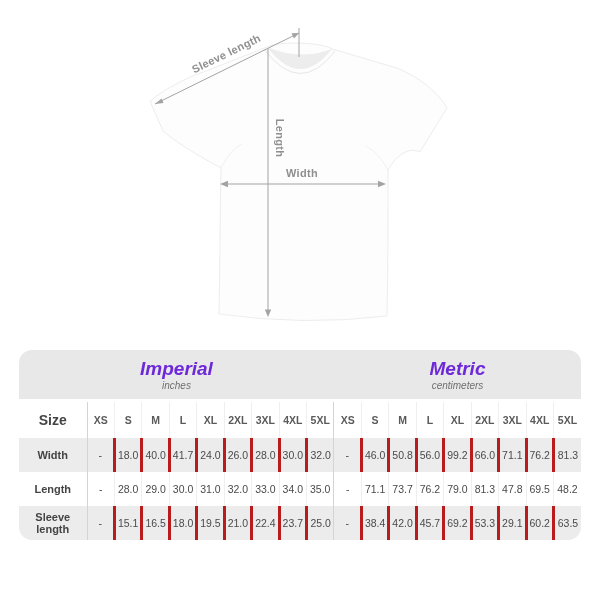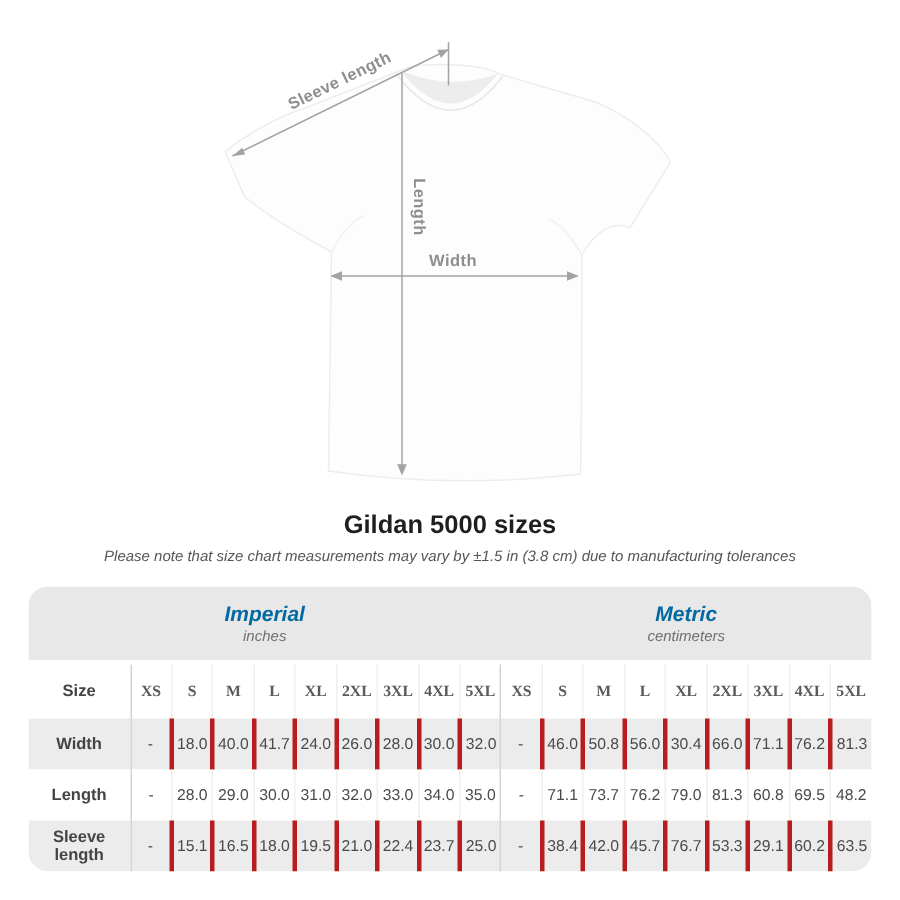--- a/index.html
+++ b/index.html
@@ -26,36 +26,36 @@
   .chart-title{font-size:17px;font-weight:700;color:#1f1f1f;line-height:1.2;}
   .chart-note{font-size:10px;font-style:italic;color:#555;margin-top:6px;}
 
   
   .table-wrap{width:562px;margin:14px auto 0 auto;border-radius:13px;overflow:hidden;background:#fff;}
   table.size-table{border-collapse:collapse;table-layout:fixed;width:562px;font-size:10.5px;color:#4a4a4a;}
   table.size-table td,table.size-table th{text-align:center;vertical-align:middle;padding:0;}
   col.label-col{width:68px;}
 
   tr.band th{background:#e8e8e8;height:49px;border-bottom:3px solid #fff;font-weight:400;}
-  .unit-name{font-size:14px;font-weight:700;font-style:italic;color:#0369a1;line-height:1.25;}
+  .unit-name{font-size:19px;font-weight:700;font-style:italic;color:#6d28d9;line-height:1.25;}
   .unit-sub{font-size:10px;font-style:italic;color:#6f6f6f;line-height:1.2;text-align:center;}
 
   tr.sizes-row{height:37px;background:#ffffff;}
   tr.sizes-row td{font-weight:700;color:#5a5a5a;font-size:10.5px;}
-  tr.sizes-row th{font-weight:700;color:#444;font-size:11px;}
+  tr.sizes-row th{font-weight:700;color:#444;font-size:14px;}
 
   tr.measure-row{height:34px;}
   tr.measure-row th{font-weight:700;color:#444;font-size:11px;}
   tr.row-gray td, tr.row-gray th{background:#ececec;}
   tr.row-white td, tr.row-white th{background:#ffffff;}
 
   
   tr.row-white td{border-left:1px solid #efefef;}
   tr.row-gray td{border-left:3px solid #b91c1c;}
-  tr.sizes-row td{border-left:1px solid #efefef;font-family:Liberation Serif, serif;}
+  tr.sizes-row td{border-left:1px solid #efefef;}
   
   td.group-start{border-left:1px solid #d4d4d4 !important;}
 </style>
 </head>
 <body>
 
 <div class="page">
 
   <div class="diagram">
     <svg width="600" height="336" viewBox="0 0 600 336">
@@ -98,24 +98,20 @@
 
       <g>
         <line class="meas-line" x1="222" y1="184" x2="384" y2="184"></line>
         <polygon class="meas-head" points="220,184 228,180.8 228,187.2"></polygon>
         <polygon class="meas-head" points="386,184 378,180.8 378,187.2"></polygon>
         <text class="meas-label" x="302" y="177" text-anchor="middle">Width</text>
       </g>
     </svg>
   </div>
 
-  <div class="title-block">
-    <div class="chart-title">Gildan 5000 sizes</div>
-    <div class="chart-note">Please note that size chart measurements may vary by ±1.5 in (3.8 cm) due to manufacturing tolerances</div>
-  </div>
 
   <div class="table-wrap">
     <table class="size-table">
       <colgroup>
         <col class="label-col">
       </colgroup>
       <tbody>
           <tr class="band">
         <th colspan="10">
           <div class="unit-name">Imperial</div>
@@ -155,21 +151,21 @@
             <td>41.7</td>
             <td>24.0</td>
             <td>26.0</td>
             <td>28.0</td>
             <td>30.0</td>
             <td>32.0</td>
             <td class="group-start">-</td>
             <td>46.0</td>
             <td>50.8</td>
             <td>56.0</td>
-            <td>30.4</td>
+            <td>99.2</td>
             <td>66.0</td>
             <td>71.1</td>
             <td>76.2</td>
             <td>81.3</td>
           </tr>
       <tr class="measure-row row-white">
         <th>Length</th>
       <td class="group-start">-</td>
             <td>28.0</td>
             <td>29.0</td>
@@ -178,40 +174,40 @@
             <td>32.0</td>
             <td>33.0</td>
             <td>34.0</td>
             <td>35.0</td>
             <td class="group-start">-</td>
             <td>71.1</td>
             <td>73.7</td>
             <td>76.2</td>
             <td>79.0</td>
             <td>81.3</td>
-            <td>60.8</td>
+            <td>47.8</td>
             <td>69.5</td>
             <td>48.2</td>
           </tr>
       <tr class="measure-row row-gray">
         <th>Sleeve length</th>
       <td class="group-start">-</td>
             <td>15.1</td>
             <td>16.5</td>
             <td>18.0</td>
             <td>19.5</td>
             <td>21.0</td>
             <td>22.4</td>
             <td>23.7</td>
             <td>25.0</td>
             <td class="group-start">-</td>
             <td>38.4</td>
             <td>42.0</td>
             <td>45.7</td>
-            <td>76.7</td>
+            <td>69.2</td>
             <td>53.3</td>
             <td>29.1</td>
             <td>60.2</td>
             <td>63.5</td>
           </tr>
     </tbody>
       </table>
   </div>
 
 </div>

